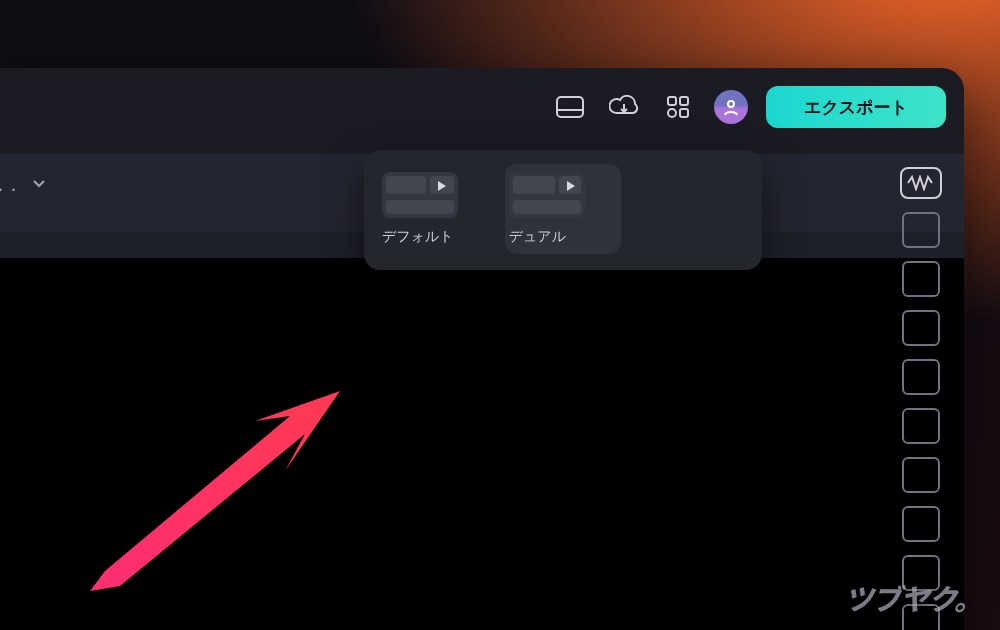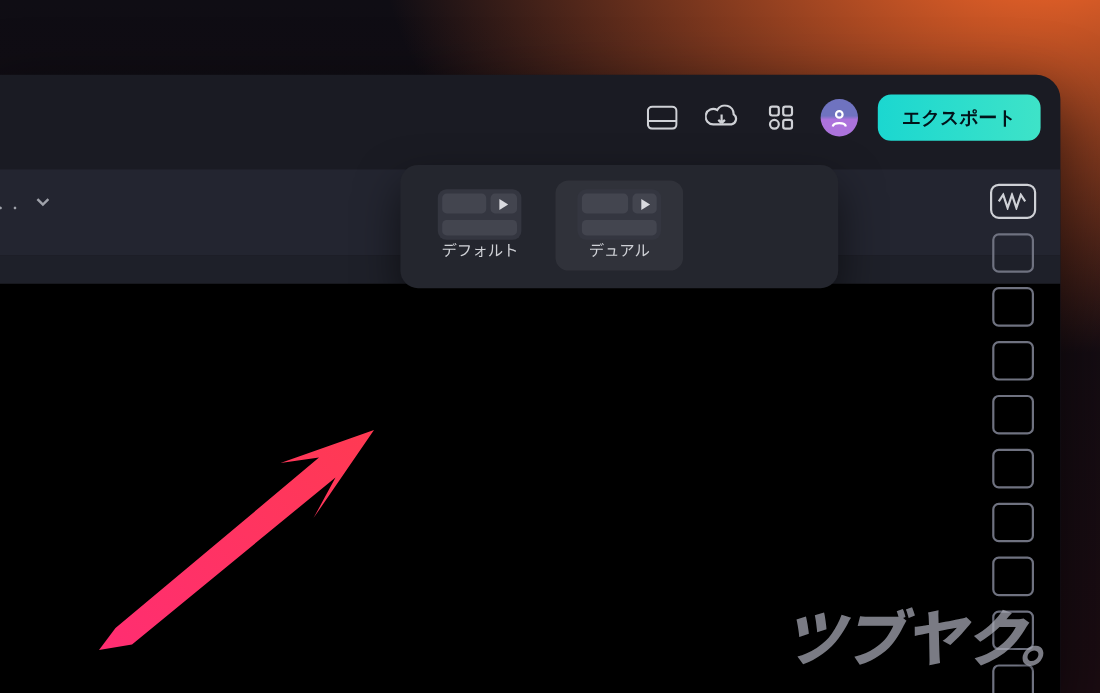--- a/index.html
+++ b/index.html
@@ -27,21 +27,21 @@
       linear-gradient(#0f0d14,#1b0c12);
   }
   .window{position:absolute;left:-10px;top:68px;width:974px;height:570px;
     background:var(--bg-window);border-top-right-radius:22px;box-shadow:0 20px 60px rgba(0,0,0,.6);overflow:hidden;}
   
   .header{position:absolute;right:18px;top:18px;display:flex;align-items:center;gap:18px;}
   .hicon{width:36px;height:36px;display:flex;align-items:center;justify-content:center;color:var(--icon);border-radius:8px;}
   .avatar{width:34px;height:34px;border-radius:50%;
     background:linear-gradient(180deg,var(--avatar-top) 45%,var(--avatar-bot) 55%);
     display:flex;align-items:center;justify-content:center;color:#fff;}
-  .export-btn{height:42px;padding:0 22px;border-radius:12px;
+  .export-btn{height:42px;padding:0 38px;border-radius:12px;
     background:linear-gradient(90deg,var(--accent1),var(--accent2));
     color:#02131a;font-weight:700;font-size:17px;display:flex;align-items:center;border:none;}
   
   .subbar{position:absolute;left:0;top:86px;height:78px;width:100%;background:#232530;}
   .crumb{position:absolute;left:8px;top:16px;color:var(--text-dim);display:flex;align-items:center;gap:12px;font-size:18px;letter-spacing:2px;}
   .chev{width:18px;height:18px;}
   
   .divider{position:absolute;left:0;top:164px;width:100%;height:26px;background:#1e2029;}
   
   .canvas{position:absolute;left:0;top:190px;width:100%;height:400px;background:var(--bg-canvas);}
@@ -49,33 +49,33 @@
   
   .rightstrip{position:absolute;right:20px;top:99px;width:46px;height:790px;display:flex;flex-direction:column;align-items:center;gap:13px;}
   .rsicon{width:38px;height:28px;border:2px solid var(--icon);border-radius:8px;position:relative;}
   .rsicon .pulse{position:absolute;inset:0;display:flex;align-items:center;justify-content:center;}
   .rstick{width:34px;height:32px;border:2px solid #6f7280;border-radius:6px;}
 
   
   .popover{position:absolute;left:374px;top:82px;width:370px;background:var(--panel);
     border-radius:16px;padding:14px 14px 16px;box-shadow:0 18px 40px rgba(0,0,0,.55);}
   .grid{display:grid;grid-template-columns:repeat(3,1fr);gap:16px 10px;}
-  .optwrap{display:flex;flex-direction:column;align-items:center;border-radius:12px;padding:8px 4px 8px;}
+  .optwrap{display:flex;flex-direction:column;align-items:flex-start;gap:10px;border-radius:12px;padding:8px 4px 8px;font-family:Liberation Mono, monospace;}
   .optwrap.selected{background:rgba(255,255,255,.06);}
   .opt{width:76px;height:46px;border-radius:8px;background:var(--card);position:relative;}
   .opt .p{position:absolute;background:var(--card-inner);border-radius:4px;}
   .opt .play{position:absolute;width:0;height:0;border-left:8px solid #d9dadf;border-top:5px solid transparent;border-bottom:5px solid transparent;}
   .optlabel{font-size:14px;color:var(--text);white-space:nowrap;}
 
   
   .arrow{position:absolute;left:90px;top:318px;width:280px;height:210px;}
 
   
   .wm{position:absolute;right:18px;bottom:12px;color:var(--watermark);
-    font-size:56px;font-style:italic;font-weight:800;opacity:.75;letter-spacing:-1px;
+    font-size:29px;font-style:italic;font-weight:800;opacity:.75;letter-spacing:-1px;
     text-shadow:0 2px 6px rgba(0,0,0,.55);text-align:right;}
 </style>
 </head>
 <body>
 
 <div class="stage">
   <div class="window">
 
     <div class="header">
       <div class="hicon">

